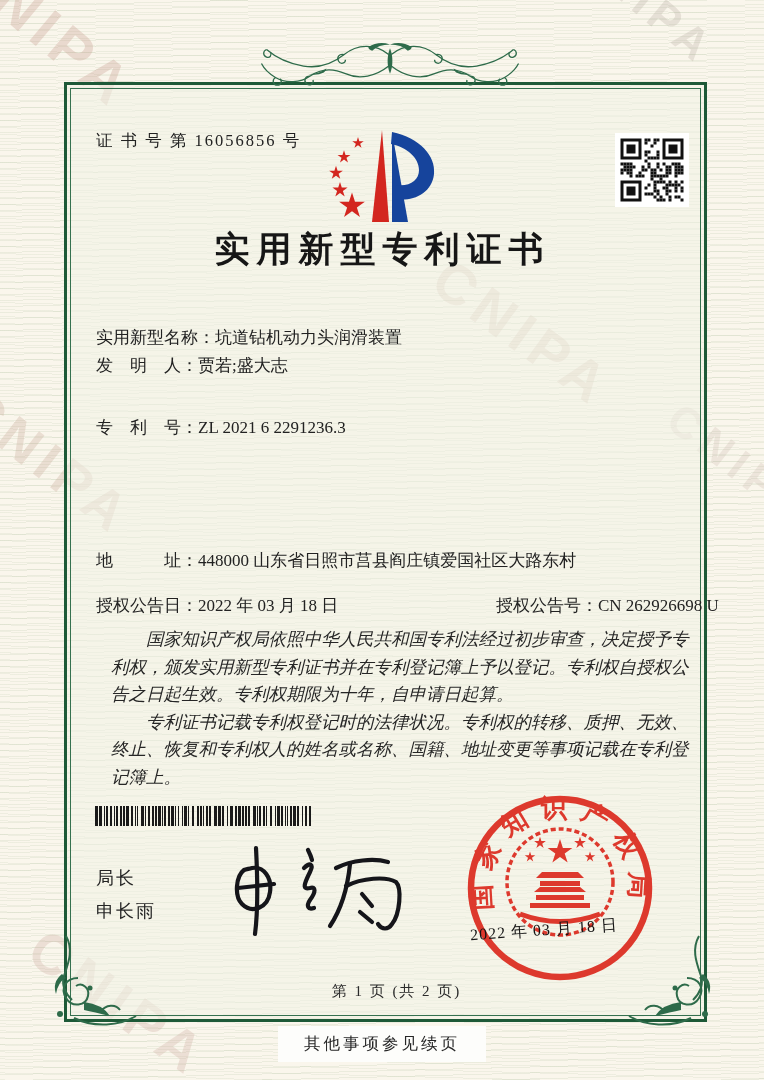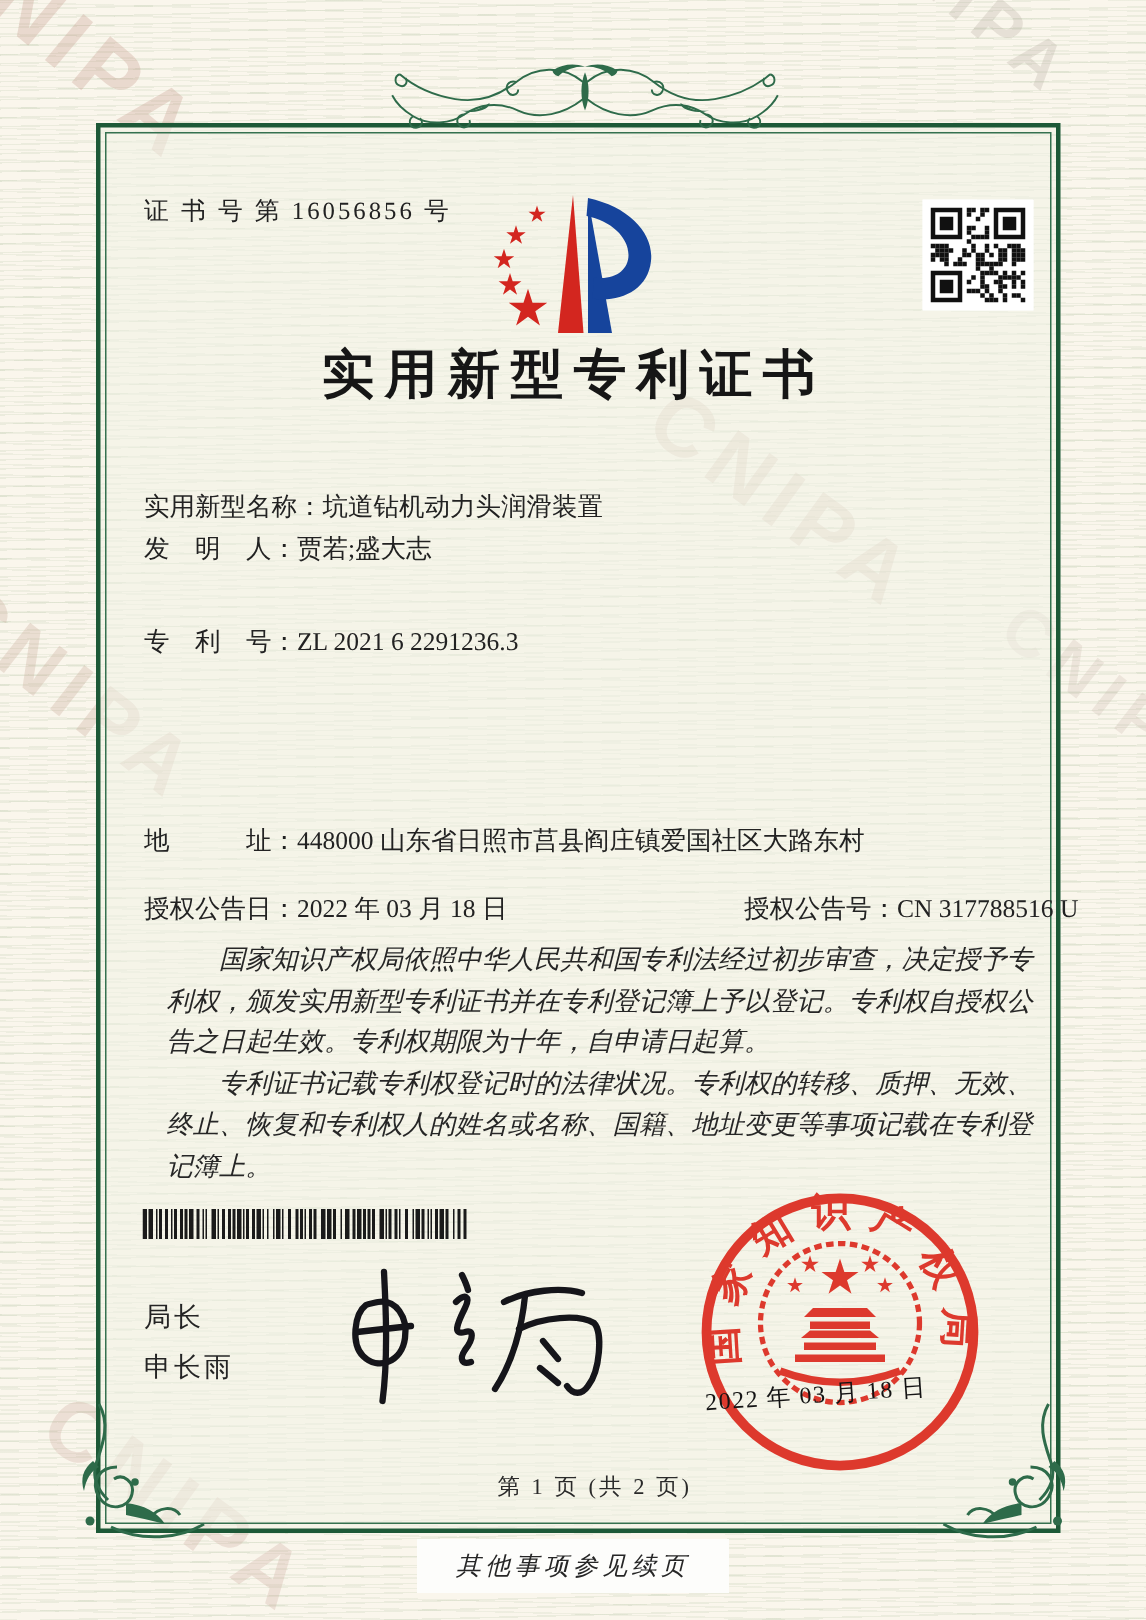--- a/index.html
+++ b/index.html
@@ -28,21 +28,21 @@
   .paras p{margin:0;text-indent:2em;}
   .barcode{position:absolute;left:95px;top:806px;}
   .director{position:absolute;left:96px;font-family:Liberation Sans, sans-serif;
       font-size:18px;color:#242424;letter-spacing:2px;}
   .sig{position:absolute;left:216px;top:834px;}
   .seal{position:absolute;left:456px;top:784px;opacity:.92;}
   .seal-date{position:absolute;left:470px;top:920px;font-size:16px;color:#141414;
       transform:rotate(-4deg);white-space:nowrap;letter-spacing:1px;}
   .page-info{position:absolute;left:64px;top:982px;width:637px;text-align:center;font-size:15px;color:#2a2a2a;letter-spacing:2px;padding-left:14px;}
   .foot-note{position:absolute;left:50%;top:1026px;transform:translateX(-50%);
-      background:#fdfdfb;padding:7px 26px;font-size:16.5px;font-style:italic;color:#262626;letter-spacing:3px;z-index:5;}
+      background:#fdfdfb;padding:7px 26px;font-size:16.5px;color:#262626;letter-spacing:3px;z-index:5;}
   .orn{position:absolute;z-index:5;pointer-events:none;}
   svg{display:block;}
 </style>
 </head>
 <body>
 
 <div class="page">
 
   <svg width="0" height="0" style="position:absolute">
     <defs>
@@ -243,21 +243,21 @@
 
     <div class="title">实用新型专利证书</div>
 
     <div class="row" style="top:326px"><span>实用新型名称：</span><span>坑道钻机动力头润滑装置</span></div>
     <div class="row" style="top:354px"><span>发　明　人：</span><span>贾若;盛大志</span></div>
     <div class="row" style="top:416px"><span>专　利　号：</span><span>ZL 2021 6 2291236.3</span></div>
     <div class="row" style="top:549px"><span>地　　　址：</span><span>448000  山东省日照市莒县阎庄镇爱国社区大路东村</span></div>
 
     <div class="row" style="top:594px;left:96px;width:580px">
       <span><span>授权公告日：</span><span>2022 年 03 月 18 日</span></span>
-      <span class="grant-right"><span>授权公告号：</span><span>CN 317788516 U</span></span>
+      <span class="grant-right"><span>授权公告号：</span><span>CN 262926698 U</span></span>
     </div>
 
     <div class="paras">
       <p>国家知识产权局依照中华人民共和国专利法经过初步审查，决定授予专利权，颁发实用新型专利证书并在专利登记簿上予以登记。专利权自授权公告之日起生效。专利权期限为十年，自申请日起算。</p>
       <p>专利证书记载专利权登记时的法律状况。专利权的转移、质押、无效、终止、恢复和专利权人的姓名或名称、国籍、地址变更等事项记载在专利登记簿上。</p>
     </div>
 
     <div class="barcode">
       <svg id="bar-svg" width="218" height="20" viewBox="0 0 218 20">
           <rect x="0" y="0" width="3" height="20" fill="#1a1a1a"></rect>

